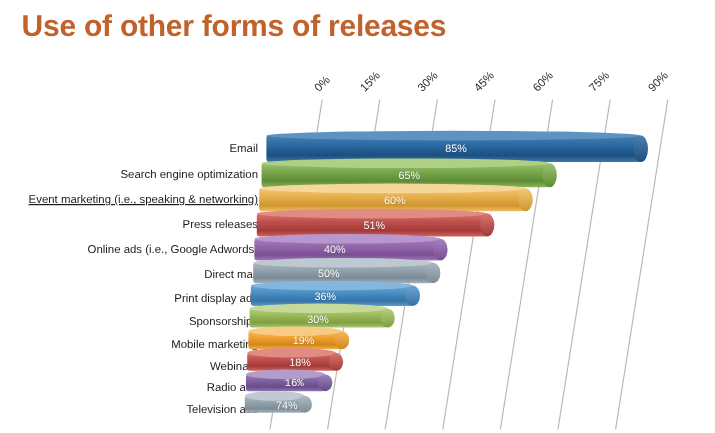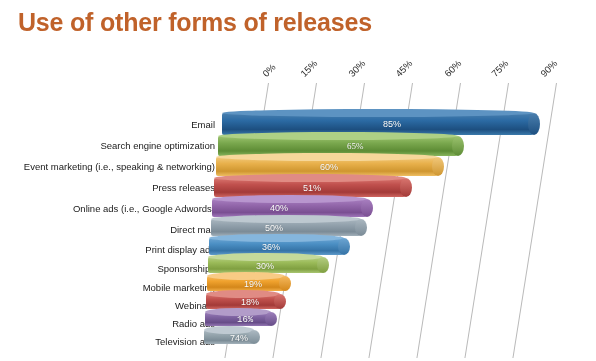--- a/index.html
+++ b/index.html
@@ -94,47 +94,47 @@
     <div class="gridline" style="left:364px; top:83px; height:275px; transform:skewX(-9deg);"></div>
     <div class="gridline" style="left:412px; top:83px; height:275px; transform:skewX(-9deg);"></div>
     <div class="gridline" style="left:460px; top:83px; height:275px; transform:skewX(-9deg);"></div>
     <div class="gridline" style="left:508px; top:83px; height:275px; transform:skewX(-9deg);"></div>
     <div class="gridline" style="left:556px; top:83px; height:275px; transform:skewX(-9deg);"></div>
   </div>
 
   <div>
     <div class="cat-label" style="left:10px; top:119px; width:205px;">Email</div>
     <div class="cat-label" style="left:10px; top:140px; width:205px;">Search engine optimization</div>
-    <div class="cat-label" style="left:0px;  top:161px; width:215px;">Event marketing (i.e., speaking &amp; networking)</div>
+    <div class="cat-label" style="left:0px;  top:161px; width:215px;text-decoration:underline;">Event marketing (i.e., speaking &amp; networking)</div>
     <div class="cat-label" style="left:10px; top:182px; width:205px;text-align:right;">Press releases</div>
     <div class="cat-label" style="left:10px; top:203px; width:205px;">Online ads (i.e., Google Adwords)</div>
     <div class="cat-label" style="left:10px; top:224px; width:205px;">Direct mail</div>
     <div class="cat-label" style="left:10px; top:244px; width:205px;">Print display ads</div>
     <div class="cat-label" style="left:10px; top:263px; width:205px;">Sponsorships</div>
     <div class="cat-label" style="left:10px; top:282px; width:205px;">Mobile marketing</div>
     <div class="cat-label" style="left:10px; top:300px; width:205px;">Webinars</div>
     <div class="cat-label" style="left:10px; top:318px; width:205px;">Radio ads</div>
     <div class="cat-label" style="left:10px; top:336px; width:205px;">Television ads</div>
   </div>
 
   <div>
 
     <div class="bar" style="left:222px; top:113px; width:312px; height:22px;
                 background:linear-gradient(to bottom,#4a7fae 0%,#2b6aa3 35%,#1d4f80 75%,#3a79ab 100%);">
       <div class="top" style="width:312px; background:#5d93c2;"></div>
       <div class="cap" style="background:linear-gradient(to bottom,#4a7fae,#1d4f80);"></div>
     </div>
-    <div class="bar-value" style="left:371px; top:119px;margin-left:12px;">85%</div>
+    <div class="bar-value" style="left:371px; top:119px;">85%</div>
 
     <div class="bar" style="left:218px; top:136px; width:240px; height:20px;
                 background:linear-gradient(to bottom,#9cc36f 0%,#7aa84e 35%,#5d8c35 75%,#88b55d 100%);">
       <div class="top" style="width:240px; background:#aed085;"></div>
       <div class="cap" style="background:linear-gradient(to bottom,#9cc36f,#5d8c35);"></div>
     </div>
-    <div class="bar-value" style="left:347px; top:141px;font-family:Liberation Serif, serif;">65%</div>
+    <div class="bar-value" style="left:332px; top:141px;">65%</div>
 
     <div class="bar" style="left:216px; top:157px; width:222px; height:19px;
                 background:linear-gradient(to bottom,#f2c87a 0%,#e8b04b 35%,#cf9630 75%,#efbe62 100%);">
       <div class="top" style="width:222px; background:#f6d79a;"></div>
       <div class="cap" style="background:linear-gradient(to bottom,#f2c87a,#cf9630);"></div>
     </div>
     <div class="bar-value" style="left:320px; top:162px;">60%</div>
 
     <div class="bar" style="left:214px; top:178px; width:192px; height:19px;
                 background:linear-gradient(to bottom,#d9756f 0%,#c0504d 35%,#a33a38 75%,#cf6560 100%);">

